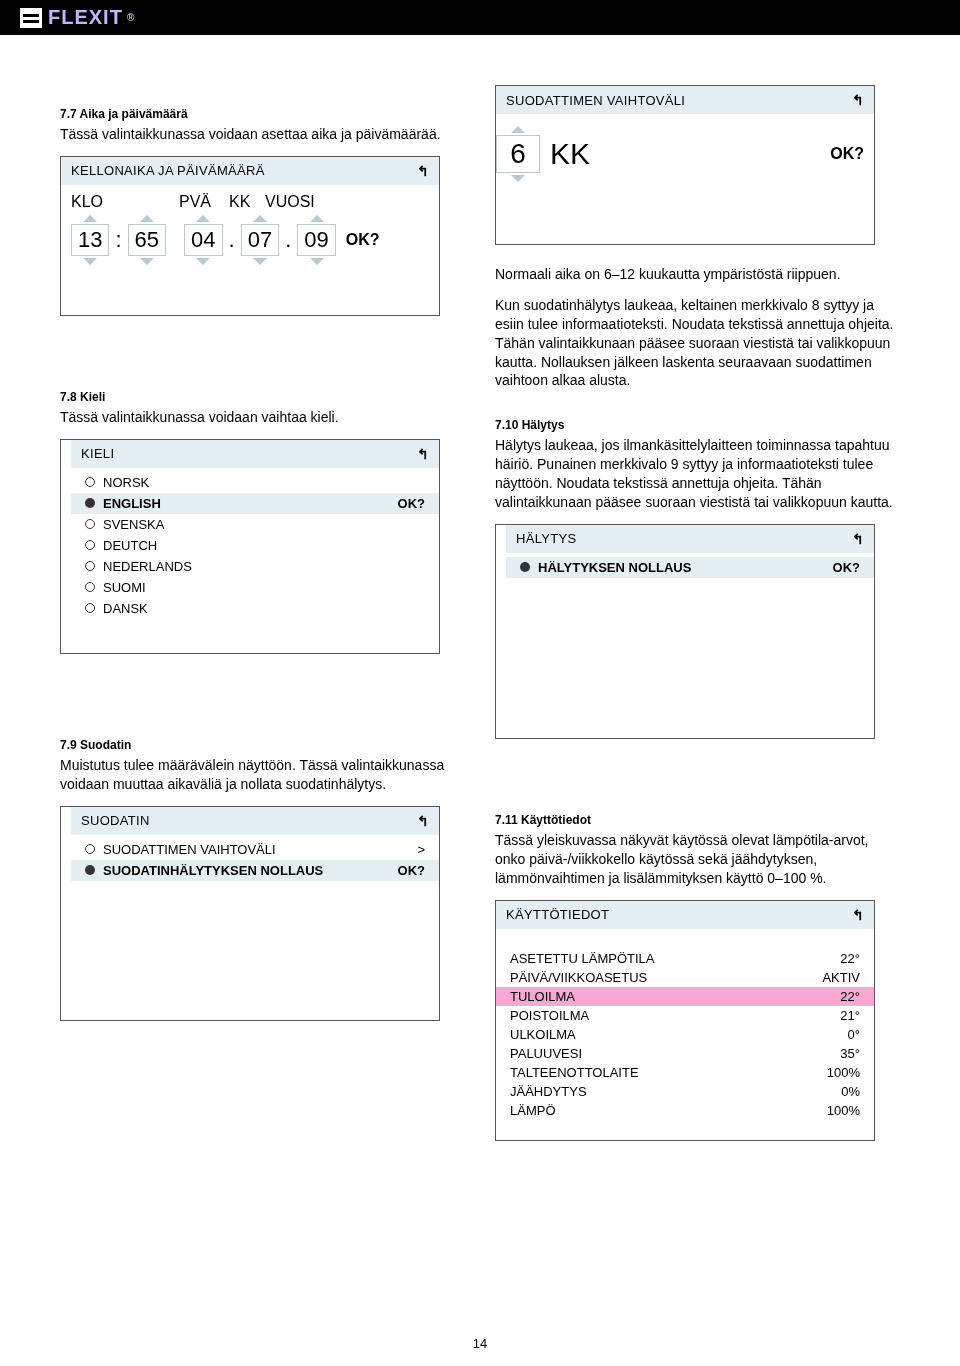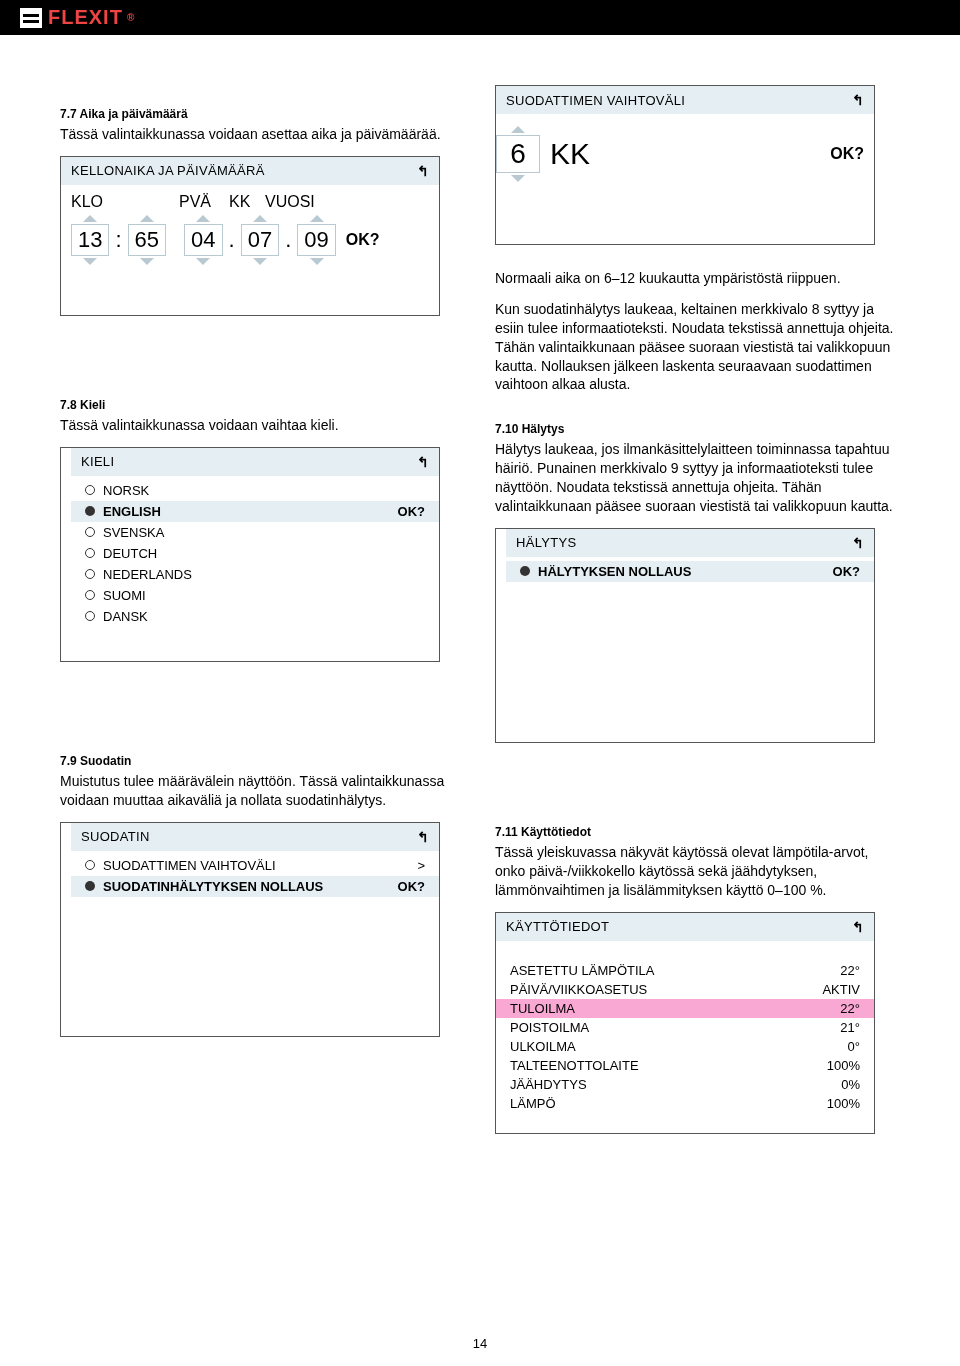--- a/index.html
+++ b/index.html
@@ -7,21 +7,21 @@
       width: 960px;
       min-height: 1366px;
       background: #fff;
       font-family: Arial, Helvetica, sans-serif;
       color: #000;
       position: relative;
       padding-bottom: 40px;
     }
     .topbar {
       background: #000;
-      color: #ef4444;
+      color: #c4b5fd;
       padding: 6px 20px;
       display: flex;
       align-items: center;
       gap: 6px;
       font-weight: bold;
       font-size: 20px;
       letter-spacing: 1px;
     }
     .topbar .logo-icon {
       width: 22px; height: 20px;
@@ -52,21 +52,21 @@
     .body-text {
       font-size: 14px;
       line-height: 1.35;
       margin-bottom: 12px;
     }
     .panel {
       border: 1px solid #555;
       width: 380px;
       min-height: 120px;
       background: #fff;
-      margin-bottom: 24px;
+      margin-bottom: 16px;
       font-size: 13px;
     }
     .panel-tall { min-height: 215px; padding-left: 10px; }
     .panel-header {
       background: #e4eef3;
       padding: 6px 10px;
       display: flex;
       justify-content: space-between;
       align-items: center;
       font-size: 13px;
@@ -371,20 +371,24 @@
             </li>
           <li>
               <span>POISTOILMA</span>
               <span>21°</span>
             </li>
           <li>
               <span>ULKOILMA</span>
               <span>0°</span>
             </li>
           <li>
+              <span>PALUUVESI</span>
+              <span>35°</span>
+            </li>
+          <li>
               <span>TALTEENOTTOLAITE</span>
               <span>100%</span>
             </li>
           <li>
               <span>JÄÄHDYTYS</span>
               <span>0%</span>
             </li>
           <li>
               <span>LÄMPÖ</span>
               <span>100%</span>

